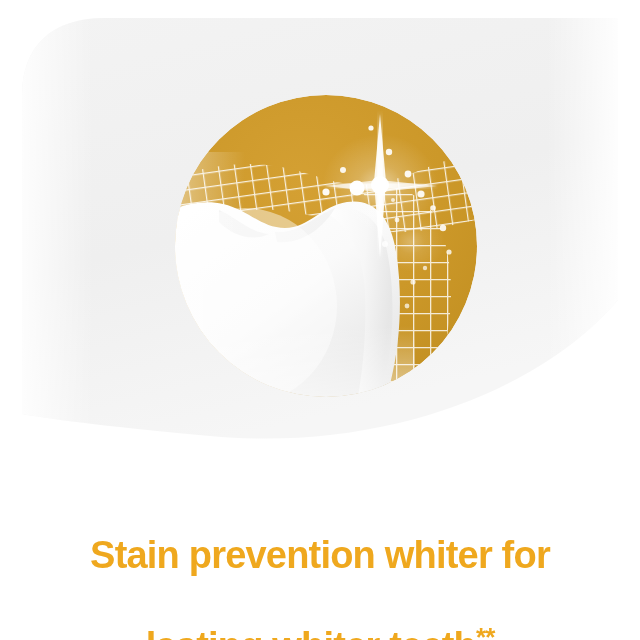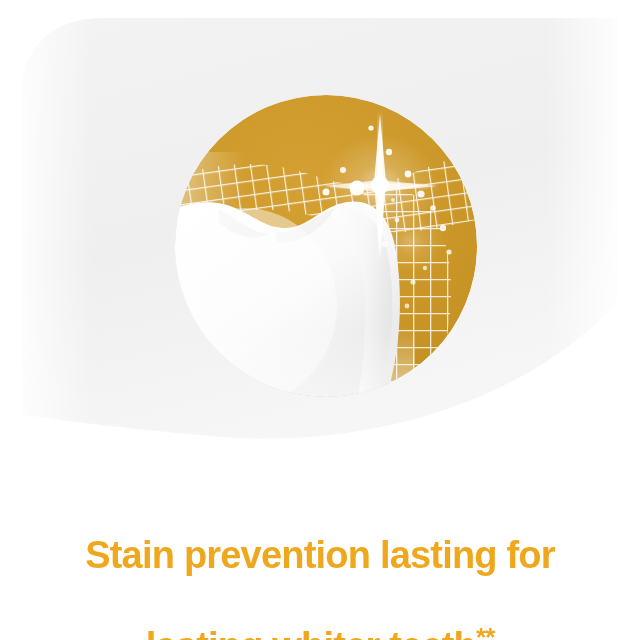--- a/index.html
+++ b/index.html
@@ -256,19 +256,19 @@
           <circle cx="232" cy="214" r="2.4" opacity="0.7"></circle>
           <circle cx="218" cy="108" r="2.0" opacity="0.75"></circle>
         </g>
 
       </g>
     </svg>
   </div>
 
   <div class="caption">
     <h2 class="headline">
-      <span class="hl-line">Stain prevention lasting for</span>
+      <span class="hl-line">Stain prevention whiter for</span>
       <span class="hl-line"><span>lasting whiter teeth</span><span class="footnote-mark">**</span></span>
     </h2>
 
   </div>
 
 </div>
 
 </body></html>

